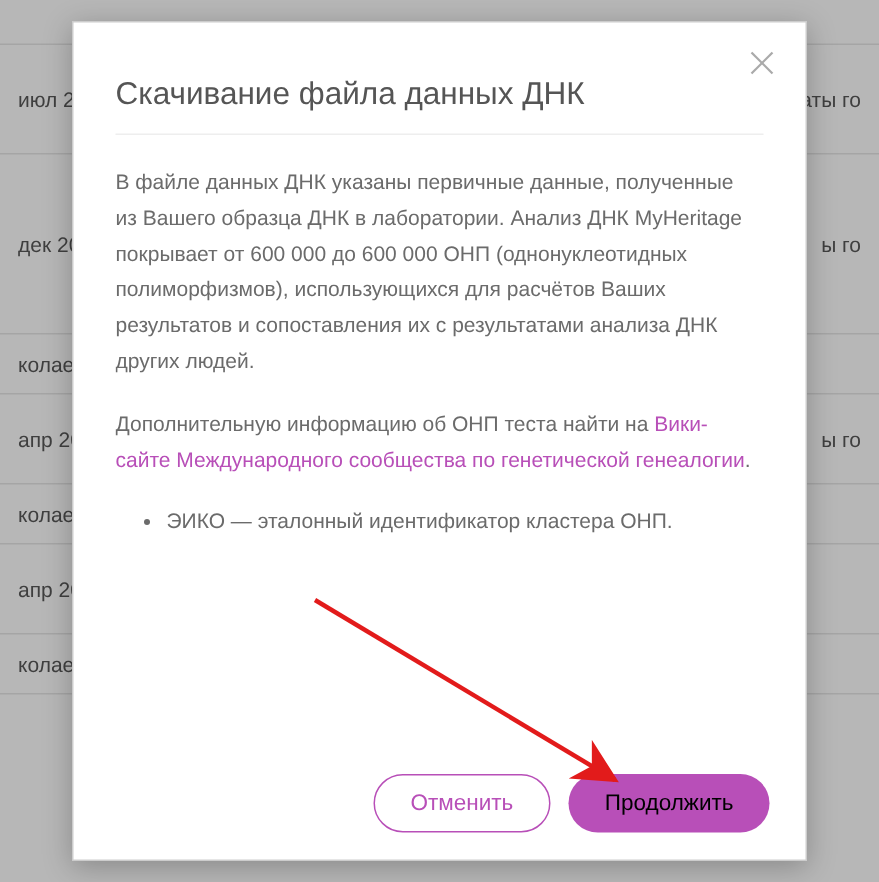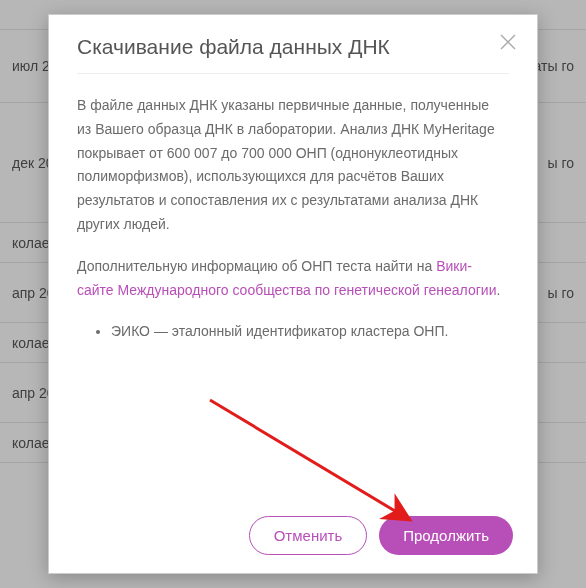--- a/index.html
+++ b/index.html
@@ -12,42 +12,42 @@
   .bg-row .left { white-space: nowrap; }
   .bg-row .right { white-space: nowrap; }
   .bg-upgrade { text-align: center; padding: 10px 0; }
   .bg-upgrade-btn { display: inline-block; border: 1px solid #3fb8af; color: #3fb8af; border-radius: 18px; padding: 6px 18px; font-size: 13px; background: #fff; }
 
   
   .overlay { position: absolute; inset: 0; background: rgba(0,0,0,0.25); }
 
   
   .modal { position: absolute; left: 48px; top: 14px; width: 490px; height: 560px; background: #fff; border: 1px solid #ccc; box-shadow: 0 4px 18px rgba(0,0,0,0.25); display: flex; flex-direction: column; }
-  .modal-header { padding: 20px 28px 14px 28px; position: relative; }
+  .modal-header { padding: 36px 28px 14px 28px; position: relative; }
   .modal-title { font-size: 21px; font-weight: 400; color: #555; }
   .close-btn { position: absolute; top: 18px; right: 20px; width: 18px; height: 18px; cursor: pointer; color: #999; }
   .close-btn svg { width: 18px; height: 18px; stroke: #aaa; stroke-width: 1.5; }
   .divider { height: 1px; background: #eee; margin: 0 28px; }
   .modal-body-wrap { flex: 1; padding: 20px 8px 10px 28px; position: relative; overflow: hidden; }
   .modal-body { height: 100%; overflow-y: scroll; padding-right: 22px; font-size: 14px; line-height: 1.7; color: #6b6b6b; }
   .modal-body p { margin-bottom: 18px; }
   .modal-body a { color: #b84fb8; text-decoration: none; }
   .modal-body ul { padding-left: 34px; margin-bottom: 14px; }
   .modal-body li { margin-bottom: 4px; }
 
   
   .modal-body::-webkit-scrollbar { width: 14px; }
   .modal-body::-webkit-scrollbar-track { background: #f0f0f0; }
   .modal-body::-webkit-scrollbar-thumb { background: #c4c4c4; }
   .modal-body::-webkit-scrollbar-button { background: #f0f0f0; height: 14px; }
 
   .modal-footer { padding: 14px 24px 18px 24px; display: flex; justify-content: flex-end; gap: 12px; }
   .btn { border-radius: 22px; padding: 10px 24px; font-size: 15px; cursor: pointer; border: none; min-width: 110px; }
   .btn-cancel { background: #fff; border: 1px solid #b84fb8; color: #b84fb8; }
-  .btn-continue { background: #b84fb8; color: #ffffff; }
+  .btn-continue { background: #b84fb8; color: #000000; }
 
   
   .arrow-svg { position: absolute; left: 0; top: 0; width: 586px; height: 588px; pointer-events: none; }
 </style>
 </head>
 <body>
 
 <div class="bg-list">
   <div class="bg-row" style="height:30px;"></div>
   <div class="bg-row">
@@ -87,21 +87,21 @@
     <div class="close-btn">
       <svg viewBox="0 0 18 18">
           <line x1="2" y1="2" x2="16" y2="16"></line>
           <line x1="16" y1="2" x2="2" y2="16"></line>
         </svg>
     </div>
   </div>
   <div class="divider"></div>
   <div class="modal-body-wrap">
     <div class="modal-body">
-      <p>В файле данных ДНК указаны первичные данные, полученные из Вашего образца ДНК в лаборатории. Анализ ДНК MyHeritage покрывает от 600 007 до 700 000 ОНП (однонуклеотидных полиморфизмов), использующихся для расчётов Ваших результатов и сопоставления их с результатами анализа ДНК других людей.</p>
+      <p>В файле данных ДНК указаны первичные данные, полученные из Вашего образца ДНК в лаборатории. Анализ ДНК MyHeritage покрывает от 600 000 до 600 000 ОНП (однонуклеотидных полиморфизмов), использующихся для расчётов Ваших результатов и сопоставления их с результатами анализа ДНК других людей.</p>
       <p>
         <span>Дополнительную информацию об ОНП теста найти на </span><a href="#">Вики-сайте Международного сообщества по генетической генеалогии</a><span>.</span>
       </p>
       <ul>
         <li>ЭИКО — эталонный идентификатор кластера ОНП.</li>
       </ul>
     </div>
   </div>
   <div class="modal-footer">
     <button class="btn btn-cancel">Отменить</button>

